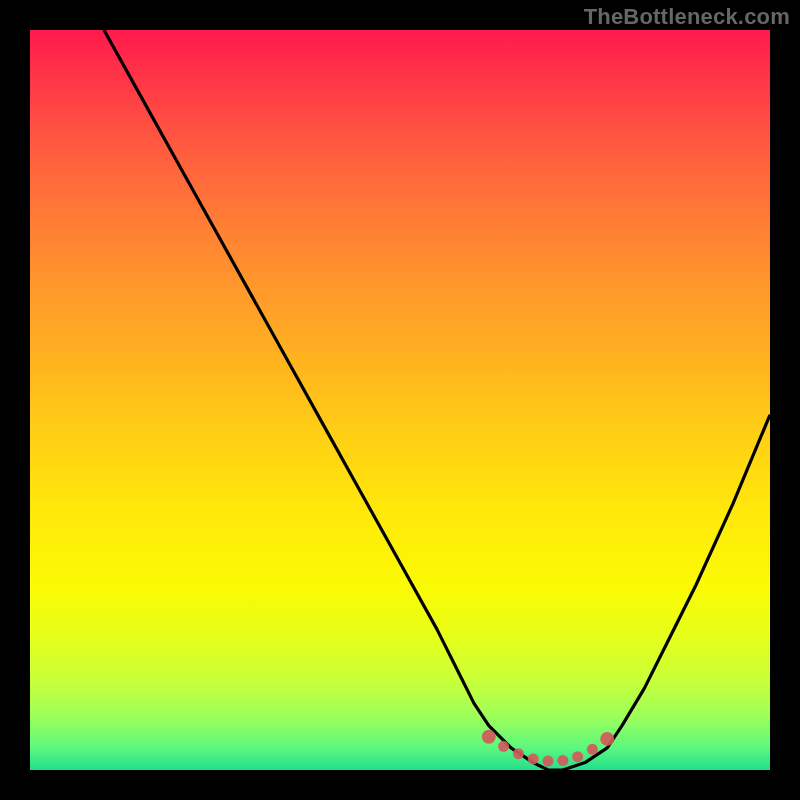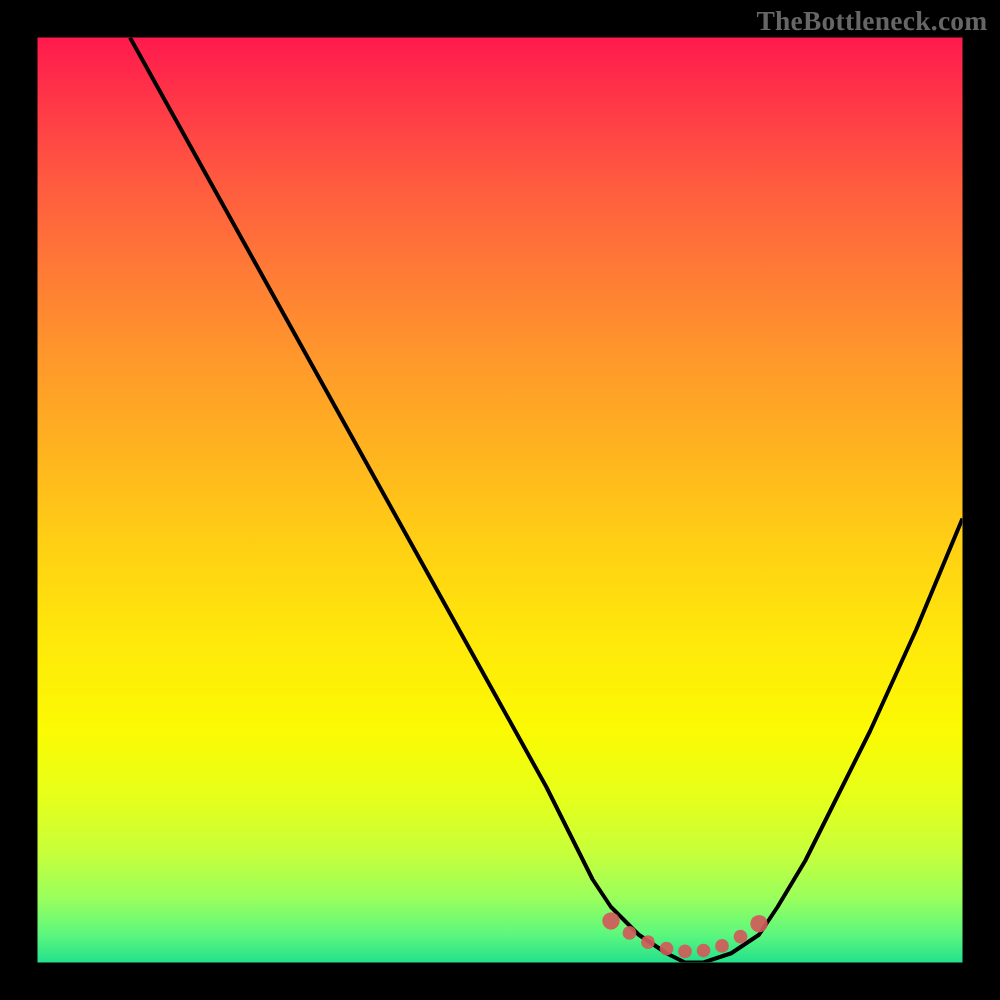--- a/index.html
+++ b/index.html
@@ -9,21 +9,20 @@
     height: 800px;
     background: #000;
     font-family: Arial, Helvetica, sans-serif;
     overflow: hidden;
   }
   .frame {
     position: relative;
     width: 800px;
     height: 608px;
     background: #000;
-    font-family: Liberation Serif, serif;
   }
   .attribution {
     position: absolute;
     top: 4px;
     right: 10px;
     color: #666;
     font-size: 22px;
     font-weight: bold;
     letter-spacing: 0.2px;
   }

